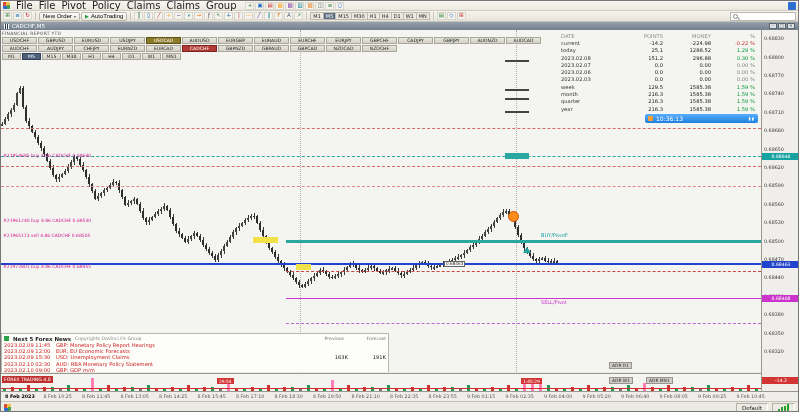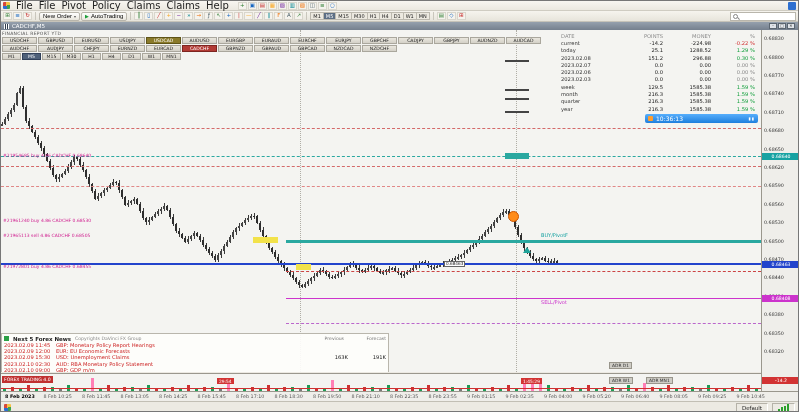--- a/index.html
+++ b/index.html
@@ -100,21 +100,21 @@
 
   <div class="menubar">
     <span class="logo"></span>
     <div style="display:flex">
         <span class="menu-item">File</span>
         <span class="menu-item">File</span>
         <span class="menu-item">Pivot</span>
         <span class="menu-item">Policy</span>
         <span class="menu-item">Claims</span>
         <span class="menu-item">Claims</span>
-        <span class="menu-item">Help</span>
+        <span class="menu-item">Group</span>
       </div>
     <div class="menu-icons">
         <span class="mi" style="color: rgb(46, 125, 50);">+</span>
         <span class="mi" style="color: rgb(21, 101, 192);">▣</span>
         <span class="mi" style="color: rgb(198, 40, 40);">▤</span>
         <span class="mi" style="color: rgb(249, 168, 37);">▦</span>
         <span class="mi" style="color: rgb(106, 27, 154);">▧</span>
         <span class="mi" style="color: rgb(0, 131, 143);">▥</span>
         <span class="mi" style="color: rgb(239, 108, 0);">▨</span>
         <span class="mi" style="color: rgb(69, 90, 100);">◫</span>

